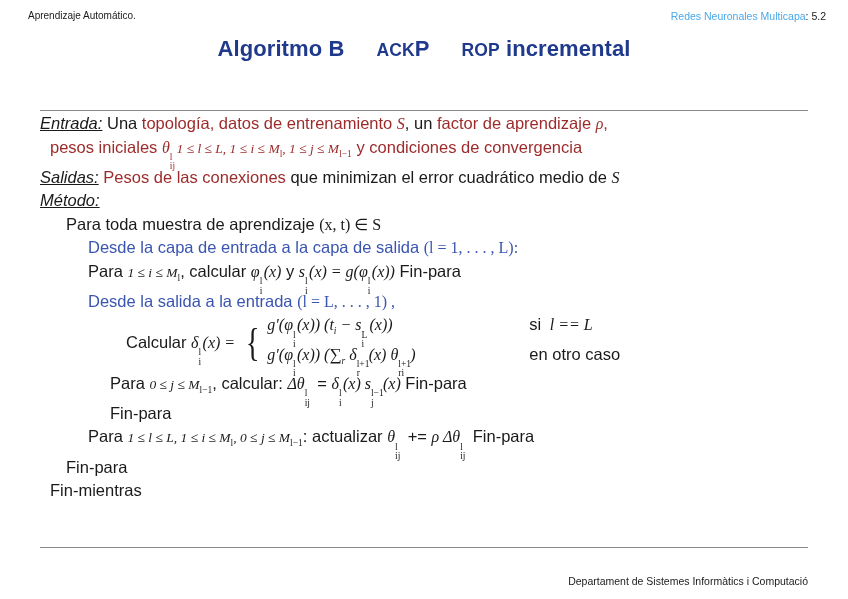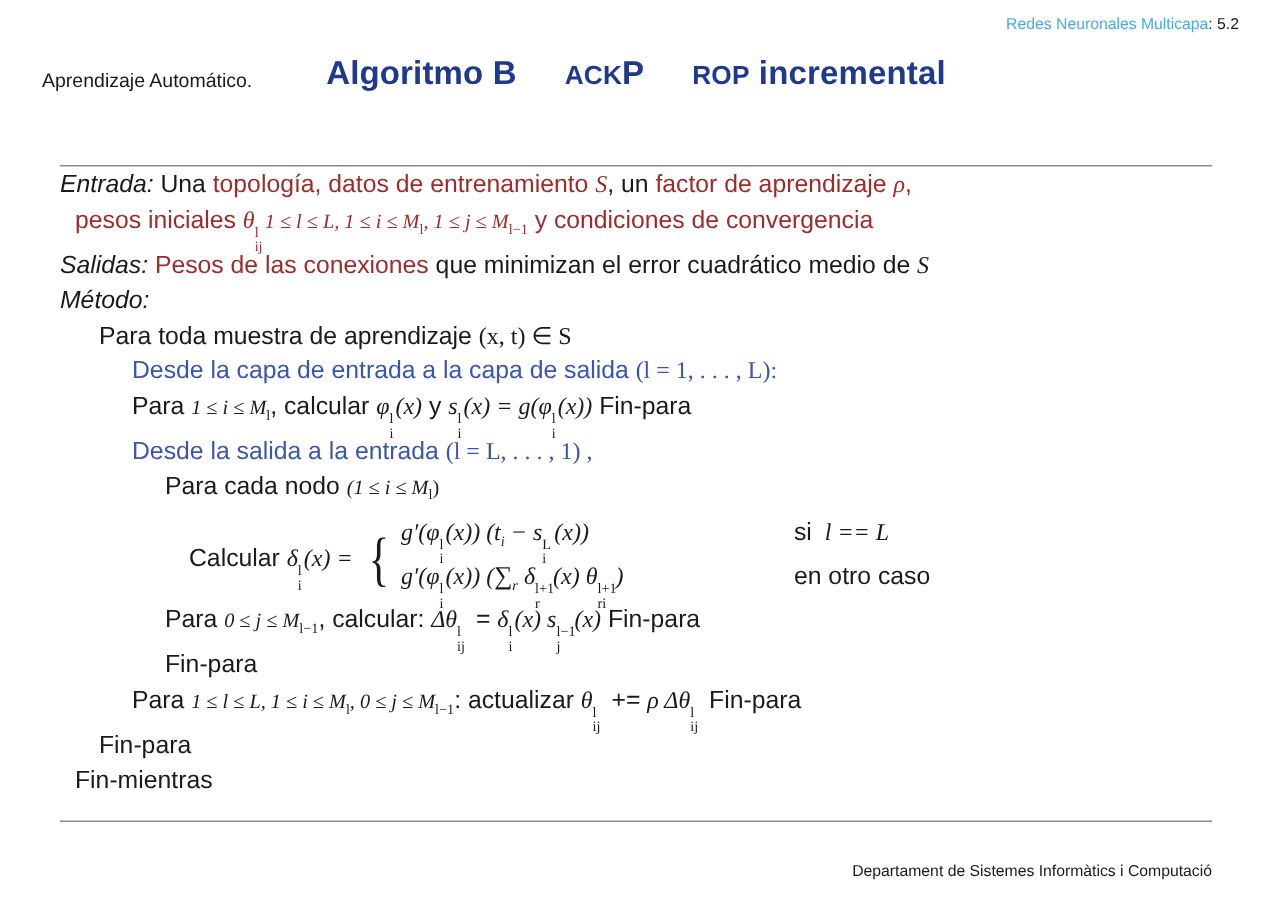--- a/index.html
+++ b/index.html
@@ -8,21 +8,21 @@
     background: #ffffff;
     font-family: "Liberation Sans", sans-serif;
     color: #1a1a1a;
     overflow: hidden;
     position: relative;
   }
   .slide { position:absolute; inset:0; }
 
   
   .hdr { position:absolute; top:10px; left:28px; right:22px; height:16px; }
-  .hdr-left  { position:absolute; left:0;  top:0; font-size:13px; color:#1a1a1a;margin-top:36px; }
+  .hdr-left  { position:absolute; left:0;  top:0; font-size:10px; color:#1a1a1a; }
   .hdr-right { position:absolute; right:0; top:0; font-size:10.5px; white-space:nowrap; }
   .hdr-right .sect { color:#4aa8e8; }
   .hdr-right .num  { color:#1a1a1a; }
 
   
   .title {
     position:absolute; top:36px; left:0; right:0;
     text-align:center;
     font-size:22px; font-weight:bold; color:#1f3a8c;
     letter-spacing:0.1px;
@@ -38,21 +38,21 @@
   .footer {
     position:absolute; top:575px; right:40px;
     font-size:10.5px; color:#1a1a1a;
   }
 
   
   .body { position:absolute; top:112px; left:40px; right:26px; }
   .ln { font-size:16.5px; line-height:23.5px; white-space:nowrap; color:#1a1a1a; }
   .red  { color:#9e2b2b; }
   .blue { color:#3a55b0; }
-  .it   { font-style:italic; }
+  .it   { font-style:italic;text-decoration:underline; }
 
   
   .m { font-family:"Liberation Serif", serif; font-style:italic; font-size:16px; }
   .mu { font-family:"Liberation Serif", serif; font-style:normal; font-size:16px; }
   .msm { font-family:"Liberation Serif", serif; font-size:13.5px; }
   .msm .v { font-style:italic; }
   .msm .n { font-style:normal; }
   sup, sub { font-size:9.5px; font-family:"Liberation Serif", serif; }
 
   .stack { display:inline-block; position:relative; width:0; vertical-align:baseline; }
@@ -125,23 +125,20 @@
     </div>
 
     <div class="ln i3">
       <span>Para </span><span class="msm"><span class="v">1 ≤ i ≤ M</span><sub>l</sub></span><span>, calcular </span><span class="m">φ</span><span class="stack"><sup>l</sup><sub>i</sub></span><span class="m">&nbsp;</span><span class="m">(x)</span><span> y </span><span class="m">s</span><span class="stack"><sup>l</sup><sub>i</sub></span><span class="m">&nbsp;</span><span class="m">(x) = g(</span><span class="m">φ</span><span class="stack"><sup>l</sup><sub>i</sub></span><span class="m">&nbsp;</span><span class="m">(x))</span><span> Fin-para</span>
     </div>
 
     <div class="ln i3 blue">
       <span>Desde la salida a la entrada </span><span class="mu">(l = L, . . . , 1) ,</span>
     </div>
 
-    <div class="ln i4">
-      <span>Para cada nodo </span><span class="msm"><span class="v">(1 ≤ i ≤ M</span><sub>l</sub><span class="n">)</span></span>
-    </div>
 
     <div class="ln i5">
       <span class="eqwrap">
         <span style="white-space:nowrap">
           <span>Calcular </span><span class="m">δ</span><span class="stack"><sup>l</sup><sub>i</sub></span><span class="m">&nbsp;</span><span class="m">(x) =</span>
         </span>
         <span class="brace">{</span>
         <span class="cases">
           <span class="caserow">
             <span class="casebody"><span class="m">g′(</span><span class="m">φ</span><span class="stack"><sup>l</sup><sub>i</sub></span><span class="m">&nbsp;</span><span class="m">(x)) (t</span><span class="m"><sub>i</sub></span><span class="m"> − s</span><span class="stack"><sup>L</sup><sub>i</sub></span><span class="m">&nbsp;&nbsp;</span><span class="m">(x))</span></span>

